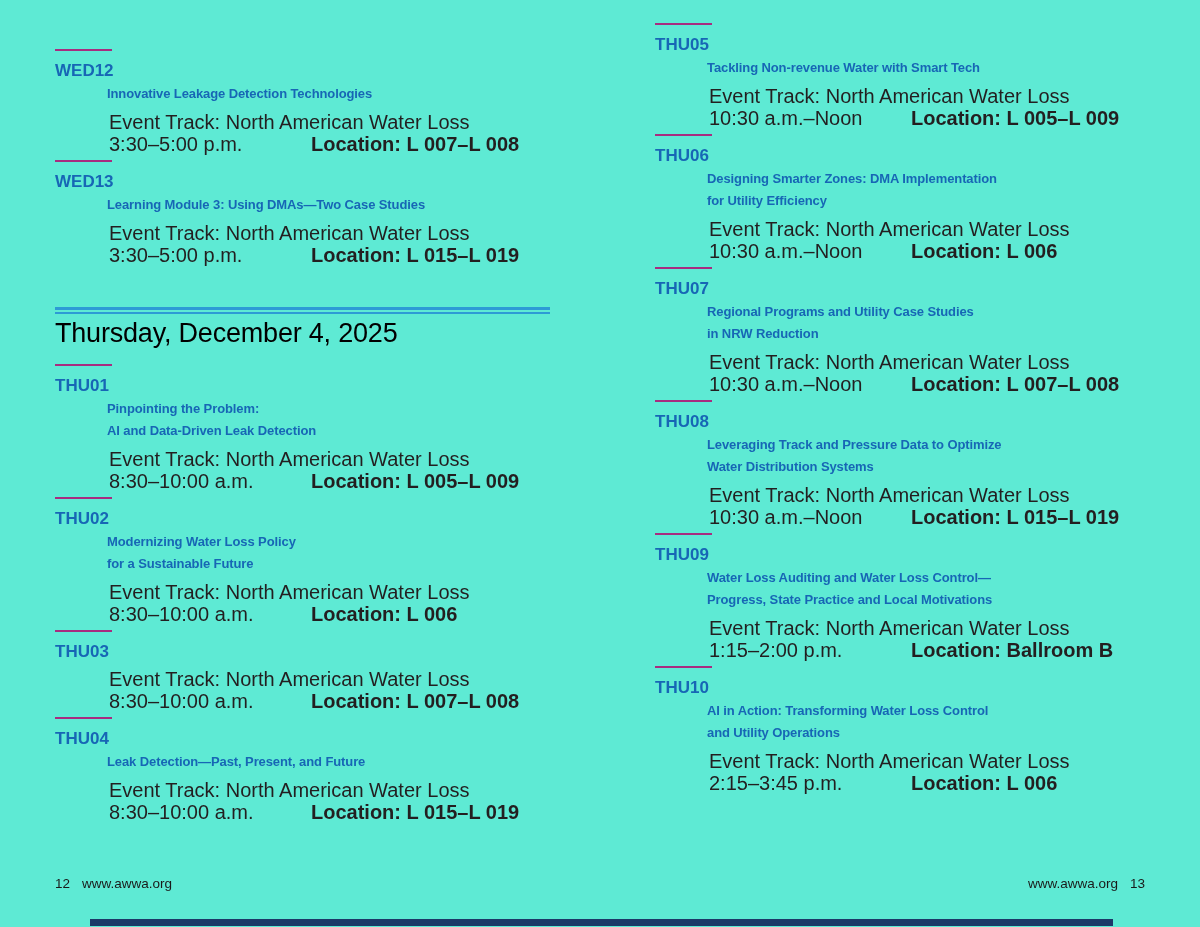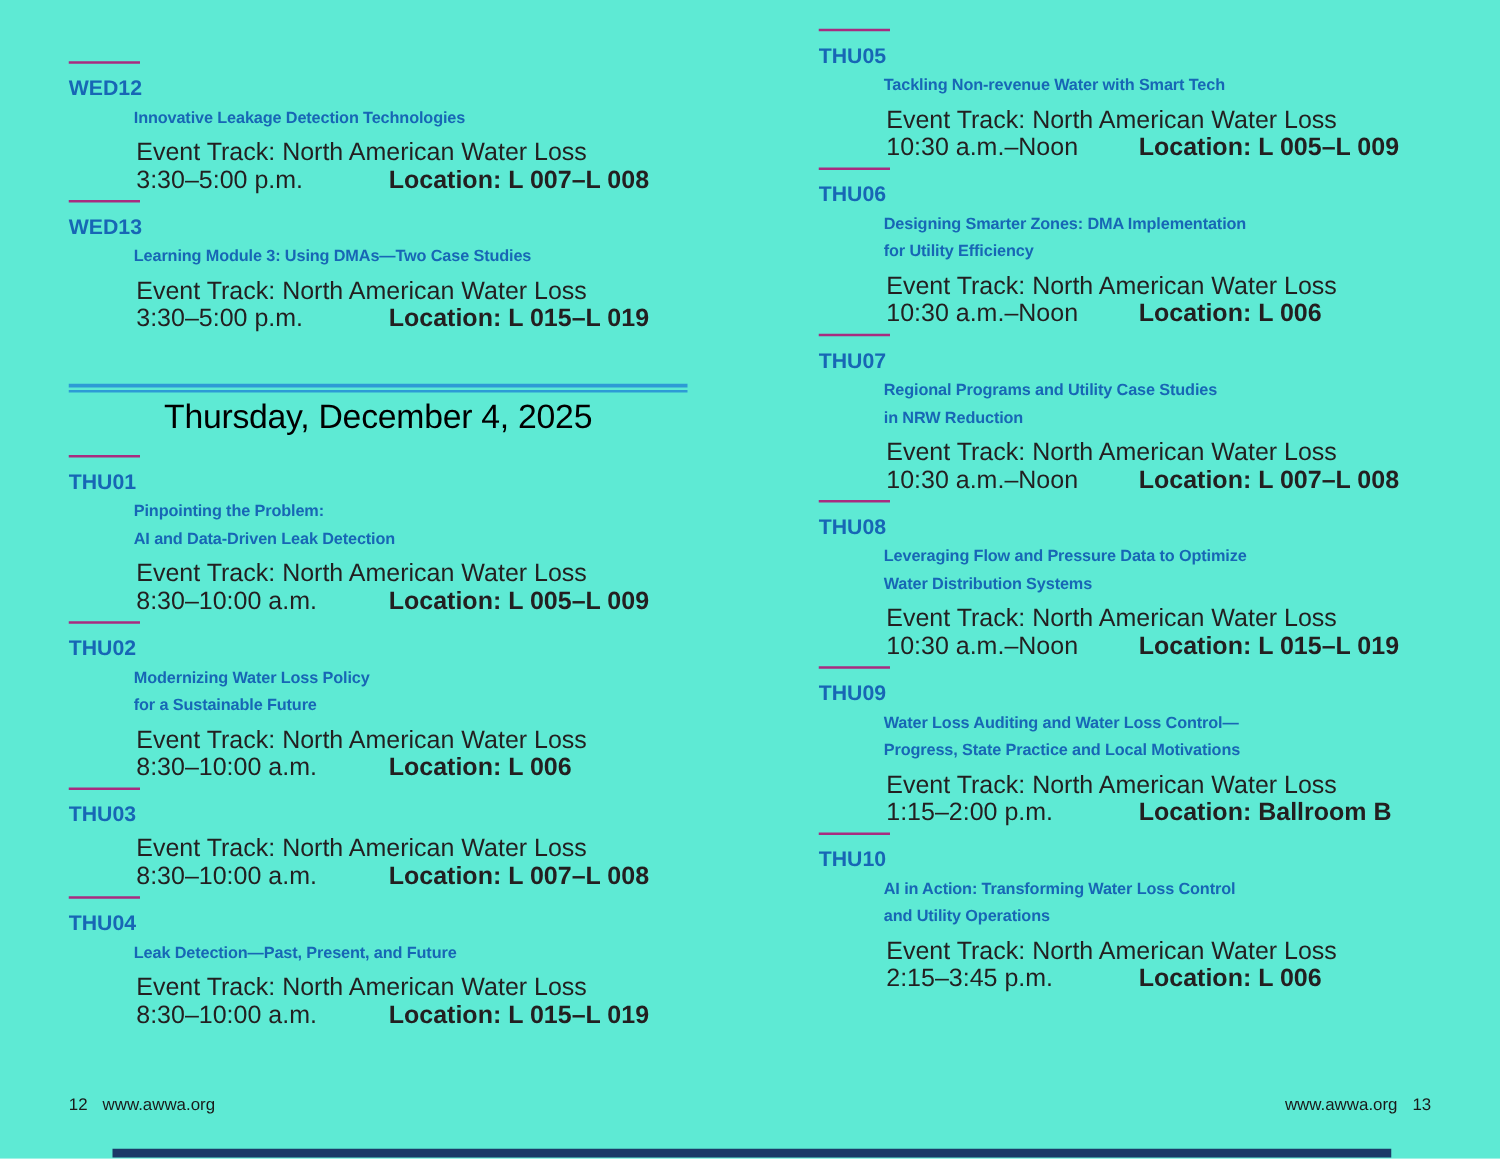--- a/index.html
+++ b/index.html
@@ -56,21 +56,20 @@
     height: 2px;
     width: 100%;
   }
   .day-title {
     margin-top: 2px;
     font-size: 27px;
     line-height: 34px;
     font-weight: 400;
     color: #000000;
     letter-spacing: -0.2px;
-    text-align: center;
   }
 
   .footer {
     position: absolute;
     top: 876px;
     font-size: 13.5px;
     line-height: 15px;
     color: #1a1a1a;
   }
   #footer-left  { left: 55px; }
@@ -217,21 +216,21 @@
         <div class="timerow">
           <span class="time">10:30 a.m.–Noon</span>
           <span class="location">Location: L 007–L 008</span>
         </div>
       </div>
     </div>
 
     <div class="session">
       <div class="tick"></div>
       <div class="code">THU08</div>
-      <div class="title">Leveraging Flow and Pressure Data to Optimize
+      <div class="title">Leveraging Track and Pressure Data to Optimize
 Water Distribution Systems</div>
       <div class="meta">
         <div class="track">Event Track: North American Water Loss</div>
         <div class="timerow">
           <span class="time">10:30 a.m.–Noon</span>
           <span class="location">Location: L 015–L 019</span>
         </div>
       </div>
     </div>
 

